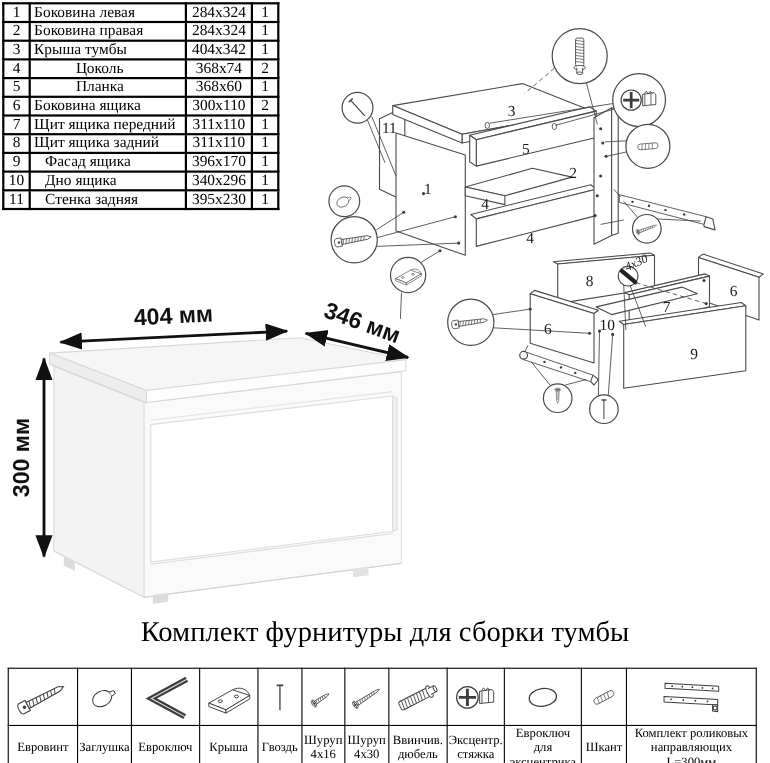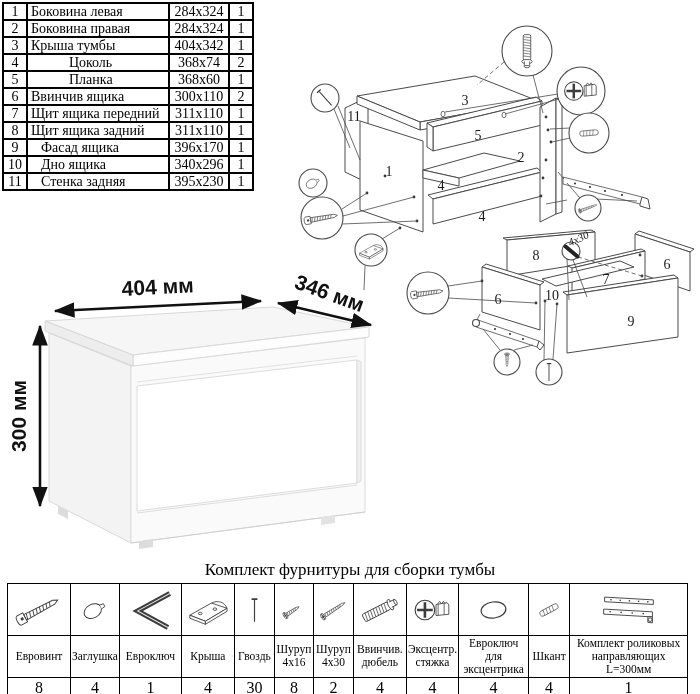--- a/index.html
+++ b/index.html
@@ -17,21 +17,21 @@
   .parts-table .c-qty{width:24px;text-align:center;padding:0}
   .parts-table .ind1{padding-left:13px}
   .parts-table .ind2{padding-left:41px}
 
   
   #exploded{position:absolute;left:290px;top:0}
   #render{position:absolute;left:5px;top:272px}
 
   
   .hw{position:absolute;left:0;top:560px;width:700px}
-  .hw-title{text-align:center;font-size:17px;margin-bottom:3px}
+  .hw-title{text-align:center;font-size:26px;margin-bottom:17px}
   .hw-table{border-collapse:collapse;table-layout:fixed;margin-left:7px}
   .hw-table td{border:1.5px solid #000;text-align:center;vertical-align:middle;padding:0}
   .hw-table .icon-cell{height:52px}
   .hw-table .name-cell{height:30px;font-size:11.5px;line-height:1.12;padding:1px}
   .hw-table .qty-cell{height:21px;font-size:16px}
   .hw-icon{width:100%;height:46px;display:block}
 
   
   .bd{fill:#fff;stroke:#4a4a4a;stroke-width:1;stroke-linejoin:round}
   .ln{stroke:#4a4a4a;stroke-width:.8;fill:none}
@@ -205,21 +205,21 @@
           <td class="c-qty">2</td>
         </tr>
         <tr>
           <td class="c-num">5</td>
           <td class="c-name ind2">Планка</td>
           <td class="c-size">368х60</td>
           <td class="c-qty">1</td>
         </tr>
         <tr>
           <td class="c-num">6</td>
-          <td class="c-name ind0">Ввинчив ящика</td>
+          <td class="c-name ind0">Боковина ящика</td>
           <td class="c-size">300х110</td>
           <td class="c-qty">2</td>
         </tr>
         <tr>
           <td class="c-num">7</td>
           <td class="c-name ind0">Щит ящика передний</td>
           <td class="c-size">311х110</td>
           <td class="c-qty">1</td>
         </tr>
         <tr>

